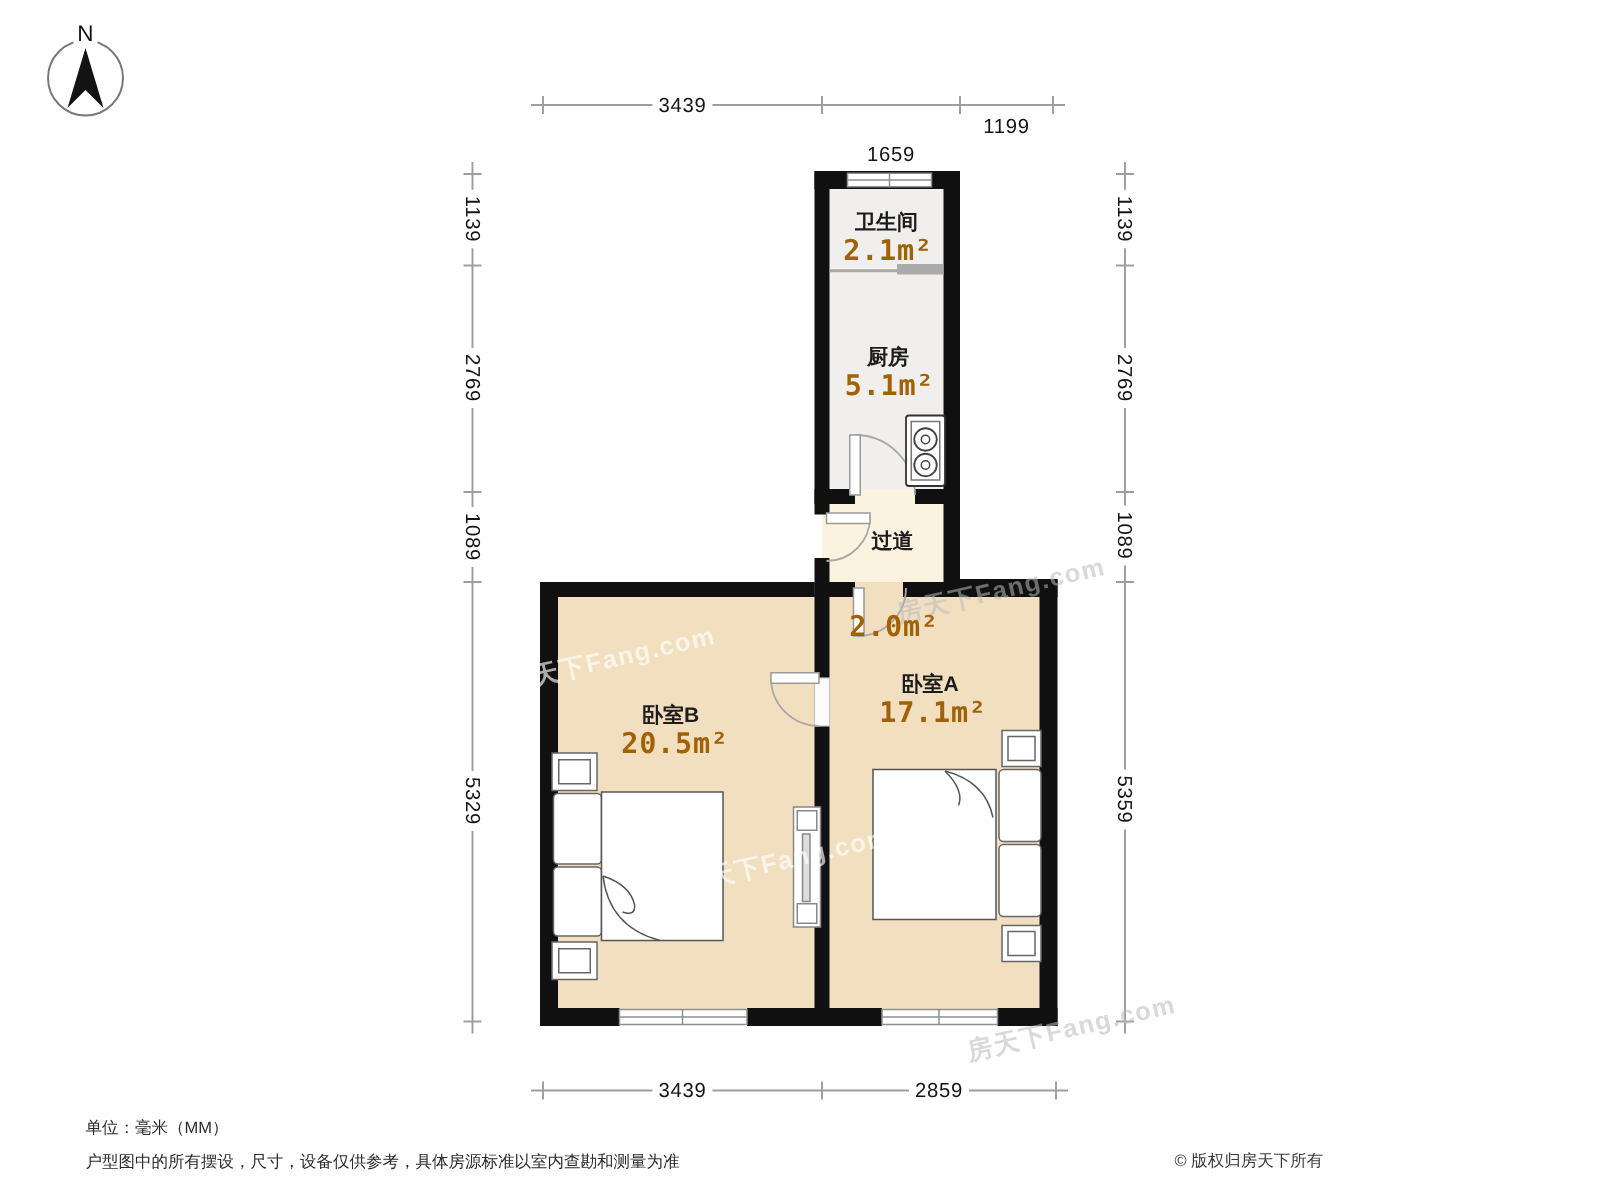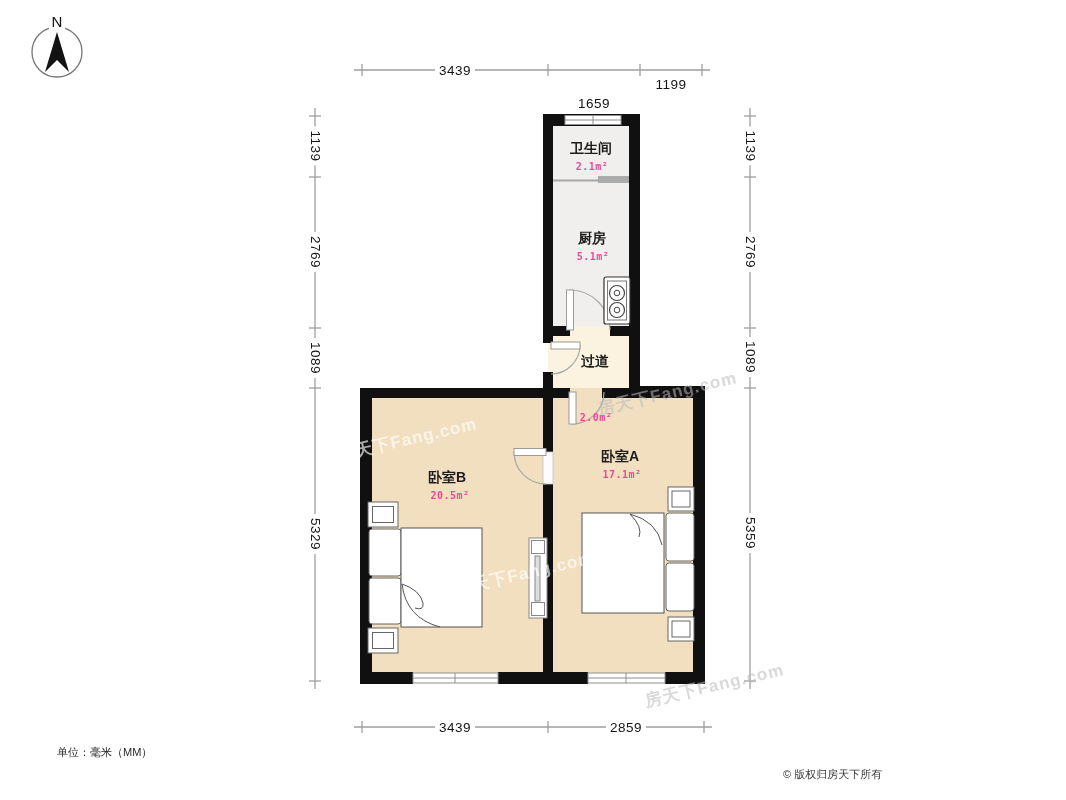--- a/index.html
+++ b/index.html
@@ -16,21 +16,21 @@
     letter-spacing:0.5px;white-space:nowrap;line-height:15px;
   }
   .dim-label.dim-v{transform:translate(-50%,-50%) rotate(90deg);}
   .room-label{
     position:absolute;transform:translate(-50%,-50%);
     font-size:14px;font-weight:600;color:#1c1c1c;white-space:nowrap;line-height:15px;
   }
   .room-area{
     position:absolute;transform:translate(-50%,-50%);
     font-family:"DejaVu Sans Mono","Liberation Mono",monospace;
-    font-size:10px;font-weight:600;color:#ec4899;white-space:nowrap;line-height:14px;letter-spacing:0.5px;text-align:center;
+    font-size:19px;font-weight:600;color:#a16207;white-space:nowrap;line-height:14px;letter-spacing:0.5px;text-align:center;
   }
   .watermark{
     position:absolute;transform:rotate(-13deg);transform-origin:left center;
     font-size:17px;letter-spacing:1px;white-space:nowrap;pointer-events:none;font-weight:600;
   }
   .wm-light{color:rgba(255,255,255,0.65);}
   .wm-gray{color:rgba(185,185,185,0.55);}
   .footer-text{position:absolute;font-size:11px;color:#2a2a2a;white-space:nowrap;line-height:15px;}
 </style>
 </head>
@@ -229,15 +229,16 @@
   <span class="room-label" style="left:595px;top:361px;">过道</span>
   <span class="room-area" style="left:596px;top:379px;margin-top:39px;">2.0m²</span>
 
   <span class="room-label" style="left:447px;top:477px;">卧室B</span>
   <span class="room-area" style="left:450px;top:496px;">20.5m²</span>
 
   <span class="room-label" style="left:620px;top:456px;">卧室A</span>
   <span class="room-area" style="left:622px;top:475px;">17.1m²</span>
 
   <div class="footer-text" style="left:57px;top:745px;">单位：毫米（MM）</div>
+  <div class="footer-text" style="left:57px;top:768px;">户型图中的所有摆设，尺寸，设备仅供参考，具体房源标准以室内查勘和测量为准</div>
   <div class="footer-text" style="left:783px;top:767px;color:#3a3a3a;">© 版权归房天下所有</div>
 
 </div>
 
 </body></html>

